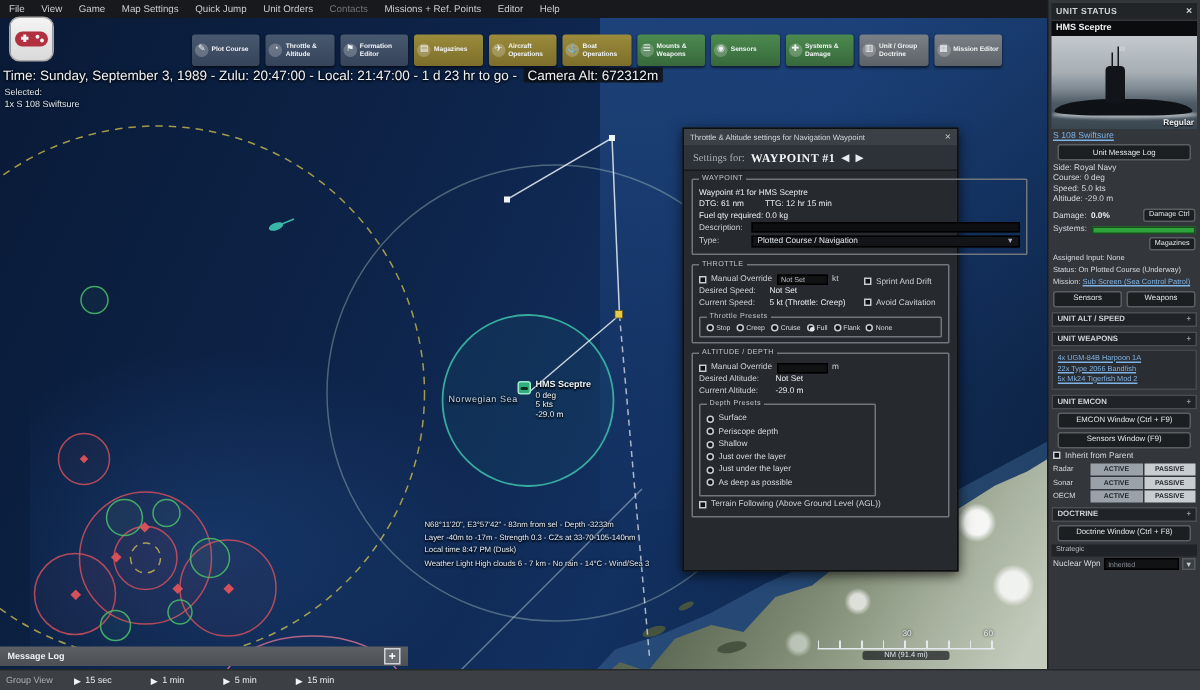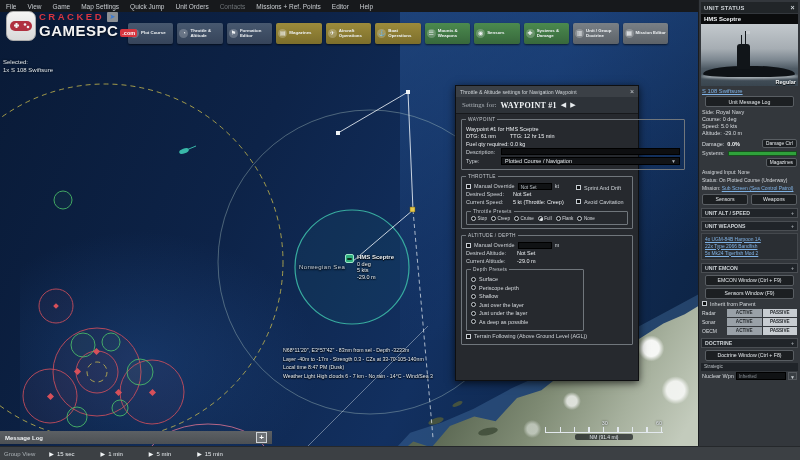--- a/index.html
+++ b/index.html
@@ -355,44 +355,38 @@
     <div class="tbtn tb-gray">
       <span class="ticn">▥</span>
       <span>Unit / Group Doctrine</span>
     </div>
     <div class="tbtn tb-gray">
       <span class="ticn">▦</span>
       <span>Mission Editor</span>
     </div>
   </div>
 
+  <div class="timeline">
+    <span>Time: Sunday, September 3, 1989 - Zulu: 20:47:00 - Local: 21:47:00 - 1 d 23 hr to go -</span>
+    <span class="cam-chip">Camera Alt: 672312m</span>
+  </div>
   <div class="selected">
     <div>Selected:</div>
     <div>1x S 108 Swiftsure</div>
   </div>
 
   <div class="wm">
     <div class="wm-logo">
       <svg width="22" height="14" viewBox="0 0 22 14">
         <rect x="0" y="2" width="22" height="10" rx="5" fill="#b03040"></rect>
         <rect x="4" y="5.5" width="5" height="2" fill="#f0f0f0"></rect>
         <rect x="5.5" y="4" width="2" height="5" fill="#f0f0f0"></rect>
         <circle cx="15" cy="5.5" r="1.3" fill="#f0f0f0"></circle>
         <circle cx="18" cy="8" r="1.3" fill="#f0f0f0"></circle>
       </svg>
-    </div>
-    <div class="wm-text">
-      <div class="wm-row1">
-        <span class="wm-cracked">CRACKED</span>
-        <span class="wm-cursor">➤</span>
-      </div>
-      <div class="wm-row2">
-        <span class="wm-gamespc">GAMESPC</span>
-        <span class="wm-com">.com</span>
-      </div>
     </div>
   </div>
 
   <div class="dialog">
     <div class="dlg-title">
       <span>Throttle &amp; Altitude settings for Navigation Waypoint</span>
       <span class="dx">×</span>
     </div>
     <div class="dlg-setrow">
       <span class="sf">Settings for:</span>

